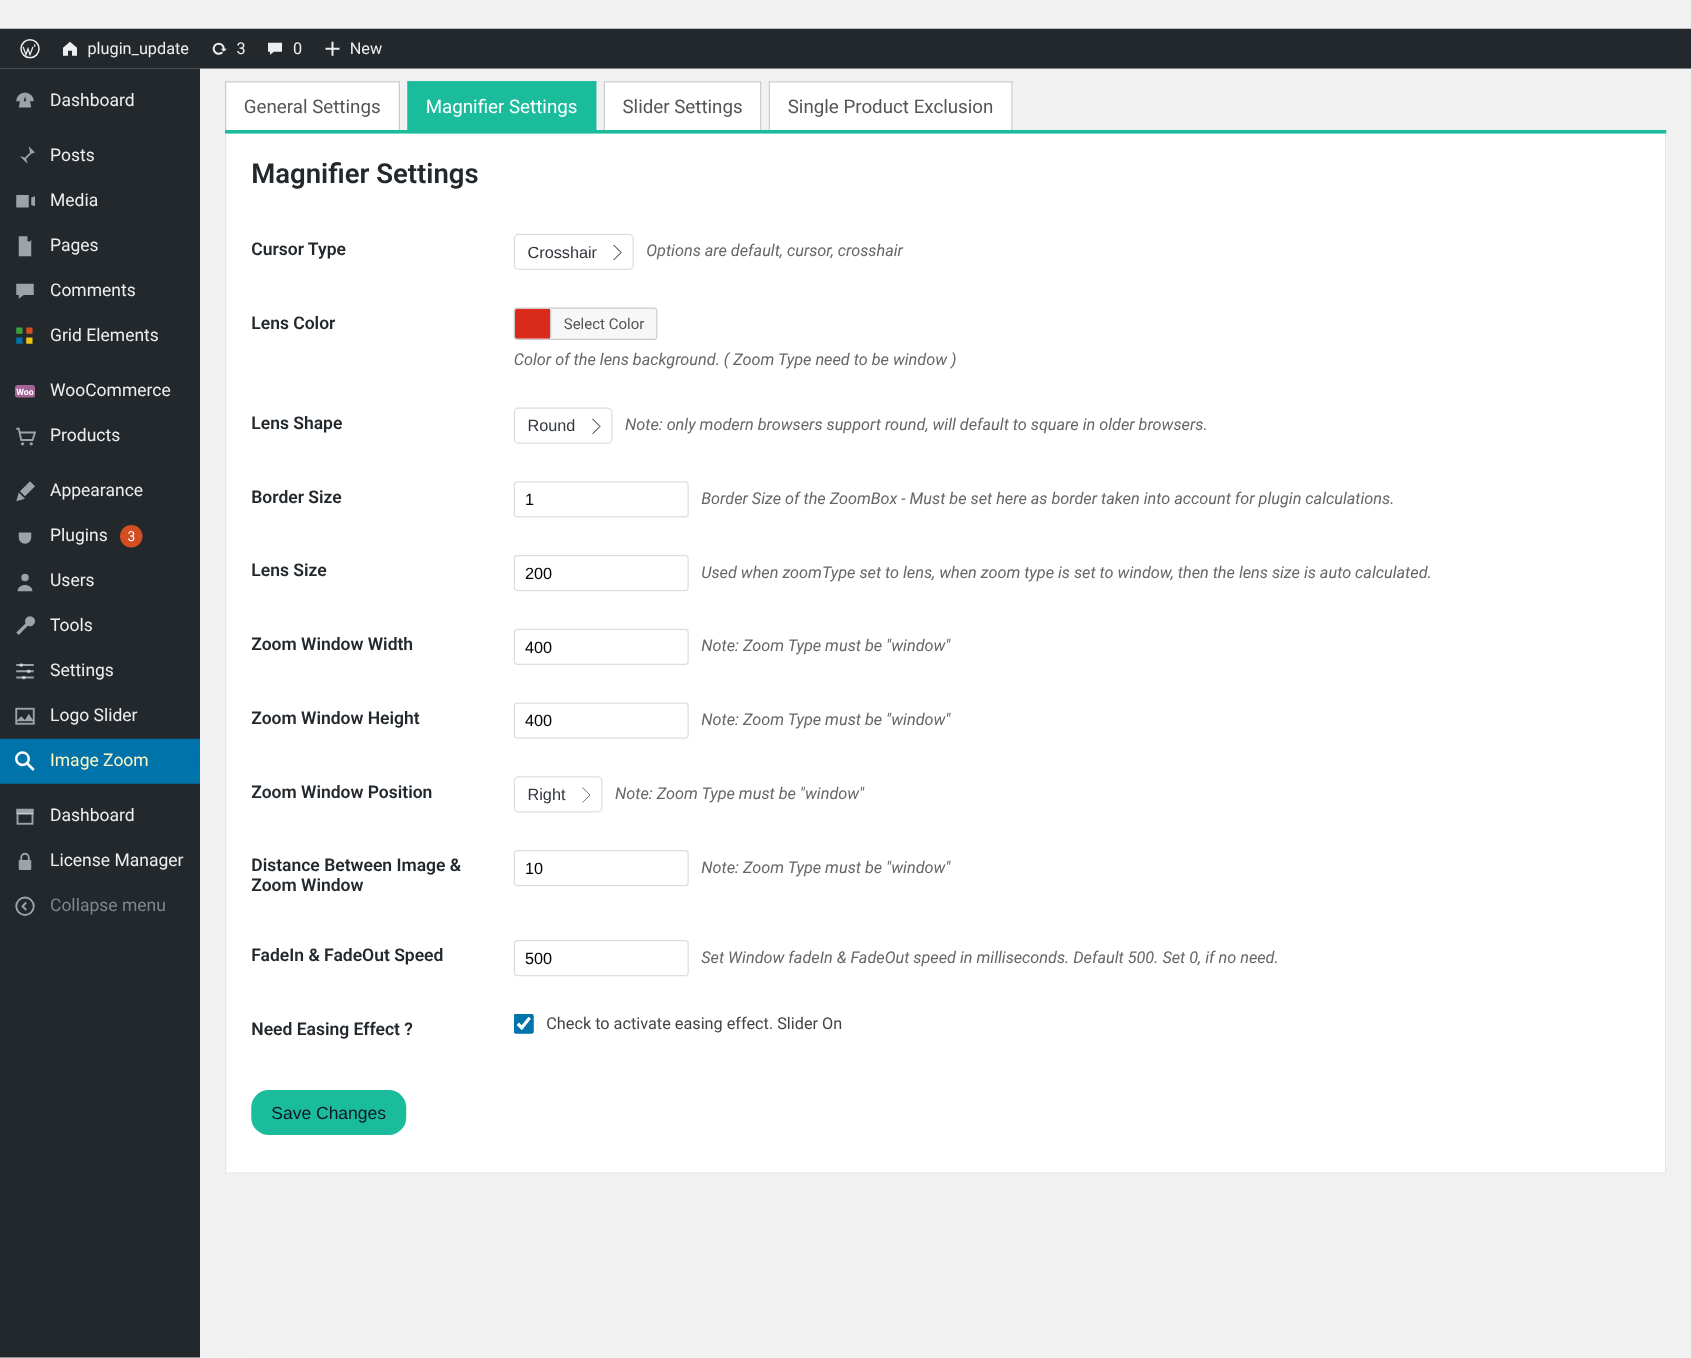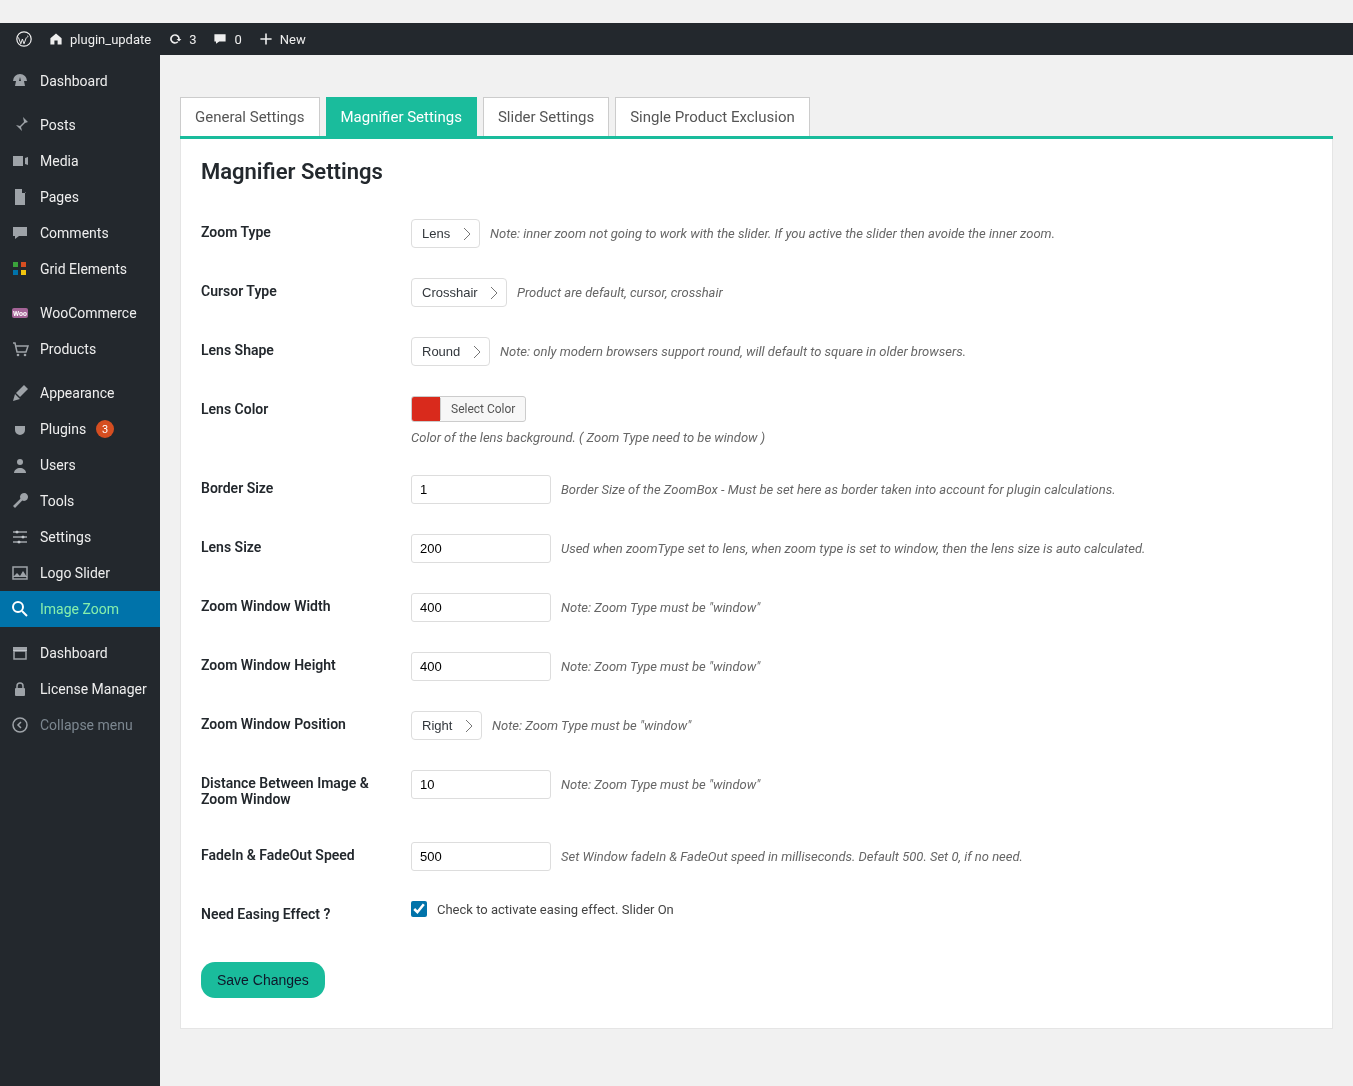--- a/index.html
+++ b/index.html
@@ -50,21 +50,21 @@
     display: flex;
     align-items: center;
     gap: 10px;
     padding: 8px 10px;
     color: #eee;
     cursor: pointer;
     font-size: 14px;
   }
   .sidebar .menu-item.current {
     background: #0073aa;
-    color: #86efac;
+    color: #fef9c3;
     position: relative;
   }
   .sidebar .menu-item.current::after {
     content: "";
     position: absolute;
     right: -8px;
     top: 50%;
     margin-top: -8px;
     border: 8px solid transparent;
     border-left-color: #0073aa;
@@ -104,21 +104,20 @@
   }
   .nav-tab {
     background: #fff;
     border: 1px solid #ccc;
     border-bottom: none;
     padding: 10px 14px;
     margin-right: 6px;
     font-size: 15px;
     color: #555;
     cursor: pointer;
-    margin-top: 32px;
   }
   .nav-tab.active {
     background: #1abc9c;
     border-color: #1abc9c;
     color: #fff;
   }
 
   
   .panel {
     background: #fff;
@@ -459,74 +458,61 @@
       <div class="nav-tab">Slider Settings</div>
       <div class="nav-tab">Single Product Exclusion</div>
     </div>
 
     <div class="panel">
       <h2>Magnifier Settings</h2>
 
       <table class="form-table">
 
         <tbody>
-            <tr>
-          <th>Zoom Type</th>
-          <td>
-            <div class="inline-row">
-              <span class="select-wrap">
-                <select>
-                  <option>Lens</option>
-                </select>
-              </span>
-              <span class="desc">Note: inner zoom not going to work with the slider. If you active the slider then avoide the inner zoom.</span>
-            </div>
-          </td>
-        </tr>
 
         <tr>
           <th>Cursor Type</th>
           <td>
             <div class="inline-row">
               <span class="select-wrap">
                 <select>
                   <option>Crosshair</option>
                 </select>
               </span>
-              <span class="desc">Product are default, cursor, crosshair</span>
-            </div>
+              <span class="desc">Options are default, cursor, crosshair</span>
+            </div>
+          </td>
+        </tr>
+
+        <tr>
+          <th>Lens Color</th>
+          <td>
+            <div class="color-pick">
+              <span class="swatch" style="background:#d92a1c"></span>
+              <span class="btn">Select Color</span>
+            </div>
+            <div style="margin-top:6px;" class="desc">Color of the lens background. ( Zoom Type need to be window )</div>
           </td>
         </tr>
 
         <tr>
           <th>Lens Shape</th>
           <td>
             <div class="inline-row">
               <span class="select-wrap">
                 <select>
                   <option>Round</option>
                 </select>
               </span>
               <span class="desc">Note: only modern browsers support round, will default to square in older browsers.</span>
             </div>
           </td>
         </tr>
 
         <tr>
-          <th>Lens Color</th>
-          <td>
-            <div class="color-pick">
-              <span class="swatch" style="background:#d92a1c"></span>
-              <span class="btn">Select Color</span>
-            </div>
-            <div style="margin-top:6px;" class="desc">Color of the lens background. ( Zoom Type need to be window )</div>
-          </td>
-        </tr>
-
-        <tr>
           <th>Border Size</th>
           <td>
             <div class="inline-row">
               <input type="text" class="regular" value="1" style="">
               <span class="desc">Border Size of the ZoomBox - Must be set here as border taken into account for plugin calculations.</span>
             </div>
           </td>
         </tr>
 
 

